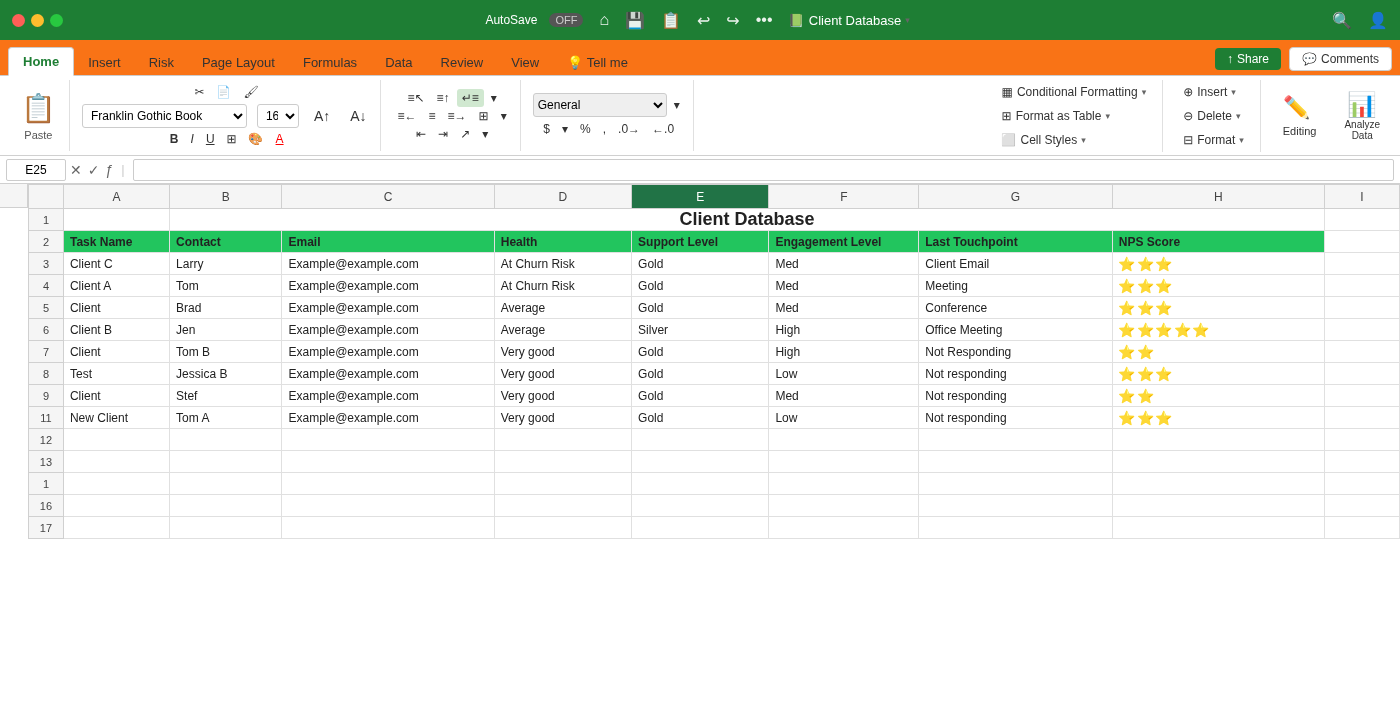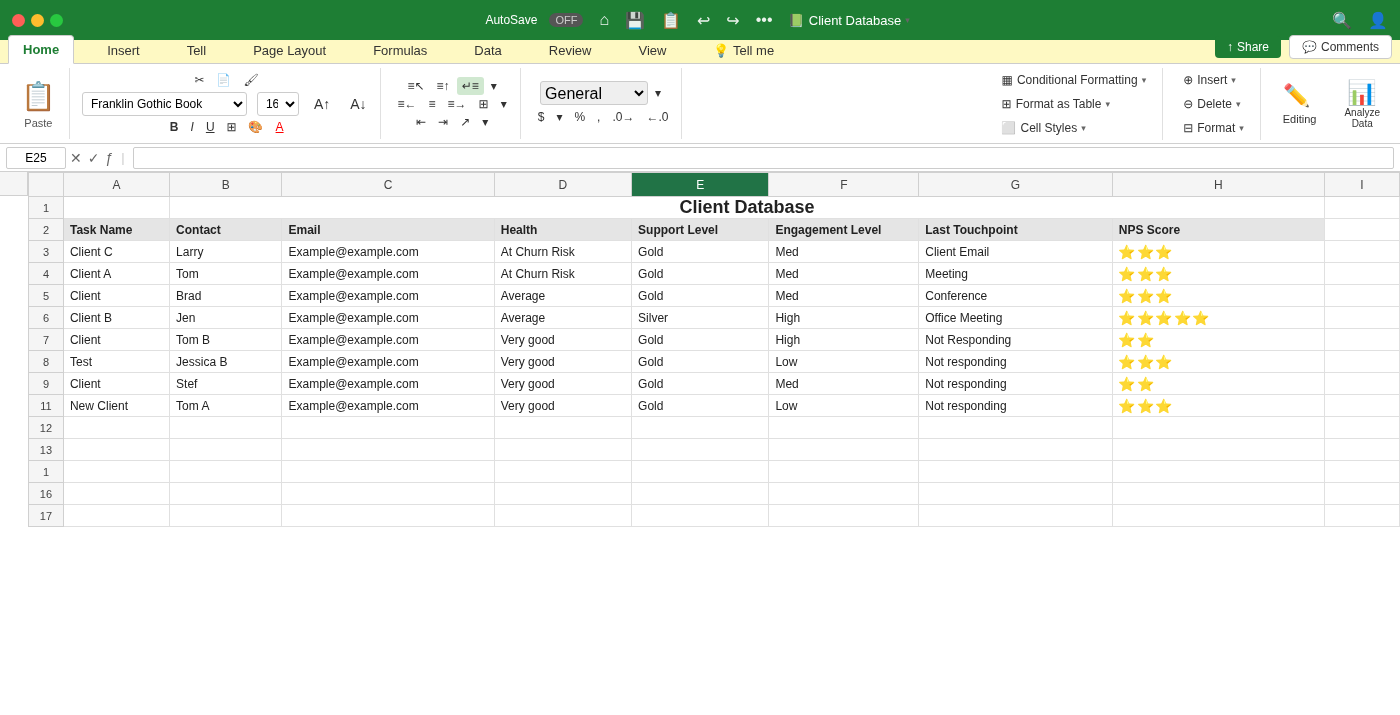--- a/index.html
+++ b/index.html
@@ -28,27 +28,26 @@
     }
     .autosave-label { color: #fff; font-size: 12px; display: flex; align-items: center; gap: 12px; }
     .autosave-toggle { background: #555; border-radius: 10px; padding: 1px 6px; font-size: 11px; color: #ccc; }
     .title-bar-title { color: #fff; font-size: 13px; font-weight: 500; display: flex; align-items: center; gap: 4px; }
     .title-bar-icon { color: #fff; font-size: 16px; opacity: 0.9; cursor: pointer; }
     .title-bar-right { display: flex; gap: 16px; align-items: center; }
     .search-icon-tb { color: #fff; font-size: 16px; }
 
     
     .ribbon-tabs {
-      height: 24px;
-      background: #fef9c3;
+      height: 36px;
+      background: #f97316;
       display: flex;
       align-items: flex-end;
       border-bottom: 1px solid #ccc;
       padding: 0 8px;
-      gap: 19px;
     }
     .ribbon-tab {
       padding: 6px 14px;
       font-size: 13px;
       cursor: pointer;
       color: #333;
       border-radius: 4px 4px 0 0;
       position: relative;
       top: 1px;
     }
@@ -242,21 +241,21 @@
       font-size: 12px;
       padding: 0 6px;
       white-space: nowrap;
       overflow: hidden;
       text-overflow: ellipsis;
       color: #222;
       vertical-align: middle;
     }
     .cell.header-row {
       font-weight: bold;
-      background: #e5e5e5;
+      background: #22c55e;
     }
     .cell.title-row {
       font-size: 18px;
       font-weight: 600;
       text-align: center;
       color: #222;
       border: 1px solid #e0e0e0;
     }
     .stars { color: #f5c518; font-size: 14px; letter-spacing: 1px; }
 
@@ -301,21 +300,21 @@
   </div>
   <div class="title-bar-right">
     <span class="search-icon-tb">🔍</span>
     <span class="search-icon-tb">👤</span>
   </div>
 </div>
 
 <div class="ribbon-tabs">
   <div class="ribbon-tab active">Home</div>
   <div class="ribbon-tab">Insert</div>
-  <div class="ribbon-tab">Tell</div>
+  <div class="ribbon-tab">Risk</div>
   <div class="ribbon-tab">Page Layout</div>
   <div class="ribbon-tab">Formulas</div>
   <div class="ribbon-tab">Data</div>
   <div class="ribbon-tab">Review</div>
   <div class="ribbon-tab">View</div>
   <div class="ribbon-tab">💡 Tell me</div>
   <div class="ribbon-right">
     <button class="ribbon-btn-share">
       <span>↑</span>
       <span>Share</span>
@@ -381,21 +380,21 @@
     <div class="ribbon-group-row">
       <button class="rb-btn">⇤</button>
       <button class="rb-btn">⇥</button>
       <button class="rb-btn">↗</button>
       <button class="rb-btn">▾</button>
     </div>
   </div>
 
   <div class="ribbon-group" style="min-width:140px;">
     <div class="ribbon-group-row" style="margin-bottom:3px;">
-      <select style="width:108px; height:24px; border:1px solid #ccc; border-radius:3px; font-size:16px;">
+      <select style="width:134px; height:24px; border:1px solid #ccc; border-radius:3px; font-size:12px;">
         <option>General</option>
       </select>
       <button class="rb-btn">▾</button>
     </div>
     <div class="ribbon-group-row">
       <button class="rb-btn">$</button>
       <button class="rb-btn">▾</button>
       <button class="rb-btn">%</button>
       <button class="rb-btn">,</button>
       <button class="rb-btn">.0→</button>

